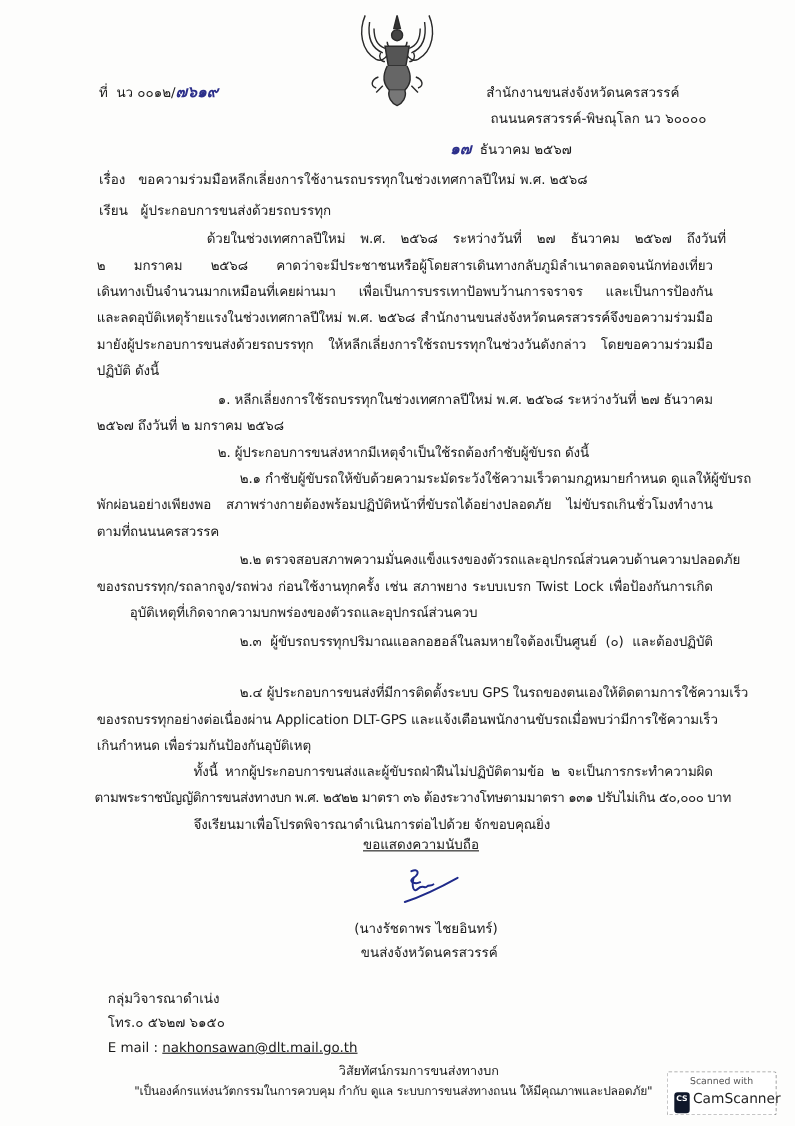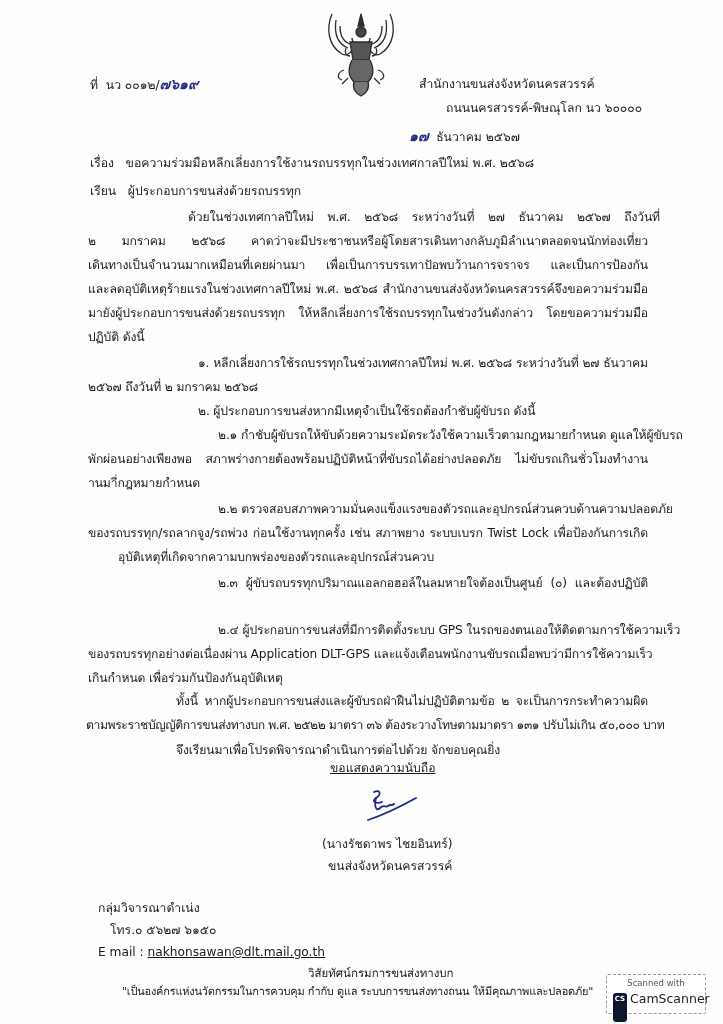--- a/index.html
+++ b/index.html
@@ -21,21 +21,21 @@
   .ind2 { left: 198px; width: 450px; }
   .ind3 { left: 218px; width: 430px; }
   .email-link { text-decoration: underline; color: #1a1a1a; }
   .cs-badge {
     position: absolute; left: 606px; top: 975px; width: 98px; height: 38px;
     border: 1px dashed #9a9a9a; border-radius: 2px; background: #fff;
     font-family: "DejaVu Sans", sans-serif;
   }
   .cs-top { position: absolute; left: 0; top: 3px; width: 98px; text-align: center; font-size: 8.5px; color: #555; }
   .cs-logo {
-    position: absolute; left: 6px; top: 18px; width: 14px; height: 29px;
+    position: absolute; left: 6px; top: 18px; width: 14px; height: 19px;
     background: #0f172a; border-radius: 3px; color: #fff; font-size: 7px; font-weight: bold;
     text-align: center; line-height: 13px;
   }
   .cs-name { position: absolute; left: 23px; top: 16px; font-size: 12.5px; color: #222; }
   .sig { position: absolute; left: 360px; top: 740px; width: 60px; height: 40px; }
 </style>
 </head>
 <body>
 
 <div class="page">
@@ -60,21 +60,21 @@
       <path d="M32 74 C30 80, 34 86, 39 88 C44 86, 48 80, 46 74" fill="#777"></path>
       <path d="M26 70 L20 76 M52 70 L58 76"></path>
     </g>
   </svg>
 
   <div class="abs t" style="left:90px; top:76px;">
     <span>ที่</span>&nbsp;
     <span>นว ๐๐๑๒/</span><span class="hand" style="font-size:14px;">๗๖๑๙</span>
     </div>
 
-  <div class="abs t" style="left:419px; top:76px;text-align:center;">สำนักงานขนส่งจังหวัดนครสวรรค์</div>
+  <div class="abs t" style="left:442px; top:76px;text-align:center;">สำนักงานขนส่งจังหวัดนครสวรรค์</div>
   <div class="abs t" style="left:446px; top:100px;">ถนนนครสวรรค์-พิษณุโลก นว ๖๐๐๐๐</div>
 
   <div class="abs t" style="left:365px; top:128px;margin-left:44px;">
     <span class="hand" style="font-size:14px;">๑๗</span>&nbsp;
     <span>ธันวาคม ๒๕๖๗</span>
   </div>
 
   <div class="abs t" style="left:90px; top:155px;">
     <span>เรื่อง</span>&nbsp;&nbsp;
     <span>ขอความร่วมมือหลีกเลี่ยงการใช้งานรถบรรทุกในช่วงเทศกาลปีใหม่ พ.ศ. ๒๕๖๘</span>
@@ -92,21 +92,21 @@
   <div class="body-line just" style="top:305px;">มายังผู้ประกอบการขนส่งด้วยรถบรรทุก ให้หลีกเลี่ยงการใช้รถบรรทุกในช่วงวันดังกล่าว โดยขอความร่วมมือ</div>
   <div class="body-line" style="top:329px;">ปฏิบัติ ดังนี้</div>
 
   <div class="body-line just ind2" style="top:355px;">๑. หลีกเลี่ยงการใช้รถบรรทุกในช่วงเทศกาลปีใหม่ พ.ศ. ๒๕๖๘ ระหว่างวันที่ ๒๗ ธันวาคม</div>
   <div class="body-line" style="top:379px;">๒๕๖๗ ถึงวันที่ ๒ มกราคม ๒๕๖๘</div>
 
   <div class="body-line ind2" style="top:403px;">๒. ผู้ประกอบการขนส่งหากมีเหตุจำเป็นใช้รถต้องกำชับผู้ขับรถ ดังนี้</div>
 
   <div class="body-line just ind3" style="top:427px;">๒.๑  กำชับผู้ขับรถให้ขับด้วยความระมัดระวังใช้ความเร็วตามกฎหมายกำหนด ดูแลให้ผู้ขับรถ</div>
   <div class="body-line just" style="top:451px;">พักผ่อนอย่างเพียงพอ สภาพร่างกายต้องพร้อมปฏิบัติหน้าที่ขับรถได้อย่างปลอดภัย ไม่ขับรถเกินชั่วโมงทำงาน</div>
-  <div class="body-line" style="top:475px;">านมาี่กฎหมายกำหนด</div>
+  <div class="body-line" style="top:475px;">ตามที่ถนนนครสวรรค</div>
 
   <div class="body-line just ind3" style="top:501px;">๒.๒  ตรวจสอบสภาพความมั่นคงแข็งแรงของตัวรถและอุปกรณ์ส่วนควบด้านความปลอดภัย</div>
   <div class="body-line just" style="top:525px;">ของรถบรรทุก/รถลากจูง/รถพ่วง ก่อนใช้งานทุกครั้ง เช่น สภาพยาง ระบบเบรก Twist Lock เพื่อป้องกันการเกิด</div>
   <div class="body-line" style="top:549px;margin-left:30px;">อุบัติเหตุที่เกิดจากความบกพร่องของตัวรถและอุปกรณ์ส่วนควบ</div>
 
   <div class="body-line just ind3" style="top:575px;">๒.๓  ผู้ขับรถบรรทุกปริมาณแอลกอฮอล์ในลมหายใจต้องเป็นศูนย์ (๐) และต้องปฏิบัติ</div>
 
   <div class="body-line just ind3" style="top:622px;">๒.๔  ผู้ประกอบการขนส่งที่มีการติดตั้งระบบ GPS ในรถของตนเองให้ติดตามการใช้ความเร็ว</div>
   <div class="body-line just" style="top:646px;">ของรถบรรทุกอย่างต่อเนื่องผ่าน Application DLT-GPS และแจ้งเตือนพนักงานขับรถเมื่อพบว่ามีการใช้ความเร็ว</div>
   <div class="body-line" style="top:670px;">เกินกำหนด เพื่อร่วมกันป้องกันอุบัติเหตุ</div>
@@ -123,21 +123,21 @@
       <path d="M14 6 C20 3, 22 8, 16 12 C10 16, 18 18, 22 16"></path>
       <path d="M16 12 C14 20, 16 26, 20 22 C24 18, 26 22, 28 20 C30 18, 32 20, 34 18"></path>
       <path d="M8 34 C20 30, 38 22, 56 12"></path>
     </g>
   </svg>
 
   <div class="abs t" style="left:322px; top:836px;">(นางรัชดาพร  ไชยอินทร์)</div>
   <div class="abs t" style="left:328px; top:858px;">ขนส่งจังหวัดนครสวรรค์</div>
 
   <div class="abs t" style="left:98px; top:900px;">กลุ่มวิจารณาดำเน่ง</div>
-  <div class="abs t" style="left:98px; top:922px;margin-left:12px;">โทร.๐ ๕๖๒๗ ๖๑๕๐</div>
+  <div class="abs t" style="left:98px; top:922px;">โทร.๐ ๕๖๒๗ ๖๑๕๐</div>
   <div class="abs t" style="left:98px; top:944px;">
     <span>E mail : </span><span class="email-link">nakhonsawan@dlt.mail.go.th</span>
   </div>
 
   <div class="abs t" style="left:308px; top:965px; font-size:11.5px;">วิสัยทัศน์กรมการขนส่งทางบก</div>
   <div class="abs t" style="left:122px; top:984px; font-size:11px; letter-spacing:-0.2px;">"เป็นองค์กรแห่งนวัตกรรมในการควบคุม กำกับ ดูแล ระบบการขนส่งทางถนน ให้มีคุณภาพและปลอดภัย"</div>
 
   <div class="cs-badge" style="top:974px;">
     <div class="cs-top">Scanned with</div>
     <div class="cs-logo">CS</div>

